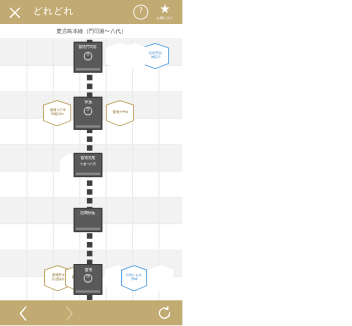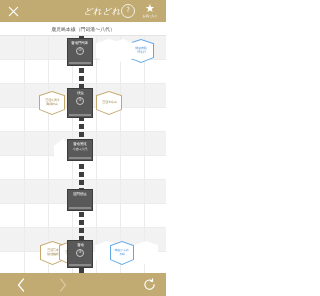--- a/index.html
+++ b/index.html
@@ -17,25 +17,24 @@
     position:absolute;top:0;left:0;width:166px;height:22px;
     background:#c2ab72;
     display:flex;align-items:center;
   }
   .hdr-close{
     width:26px;height:22px;display:flex;align-items:center;justify-content:center;
     color:#ffffff;
   }
   .hdr-close svg{display:block;}
   .hdr-title{
-    flex:1;text-align:right;color:#ffffff;
+    flex:1;text-align:left;color:#ffffff;
     font-size:8.5px;letter-spacing:.6px;line-height:22px;
     white-space:nowrap;overflow:hidden;
     padding-left:4px;
-    font-style:italic;
   }
   .hdr-right{
     display:flex;align-items:center;gap:3px;padding-right:4px;height:22px;
   }
   .hdr-help{
     width:12px;height:12px;border-radius:50%;
     border:1px solid rgba(255,255,255,.82);
     color:rgba(255,255,255,.9);
     font-size:7px;line-height:11px;text-align:center;
   }

